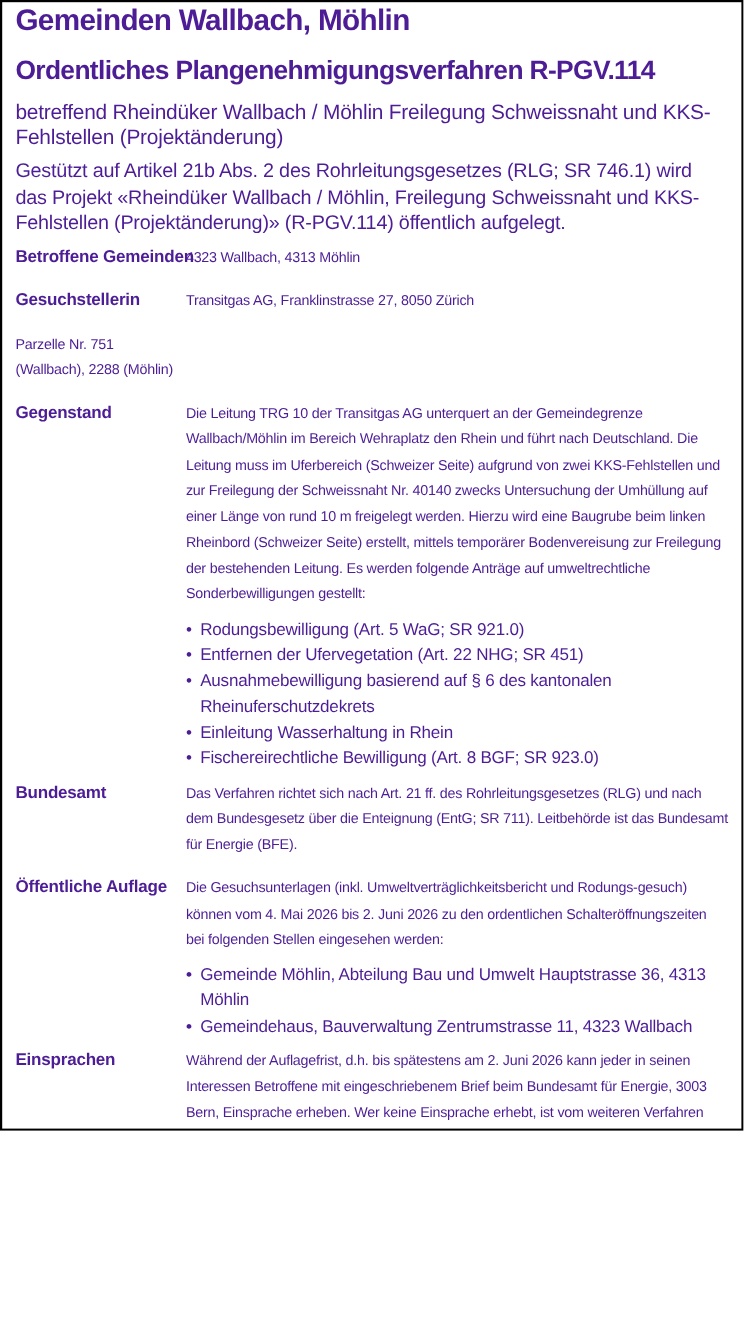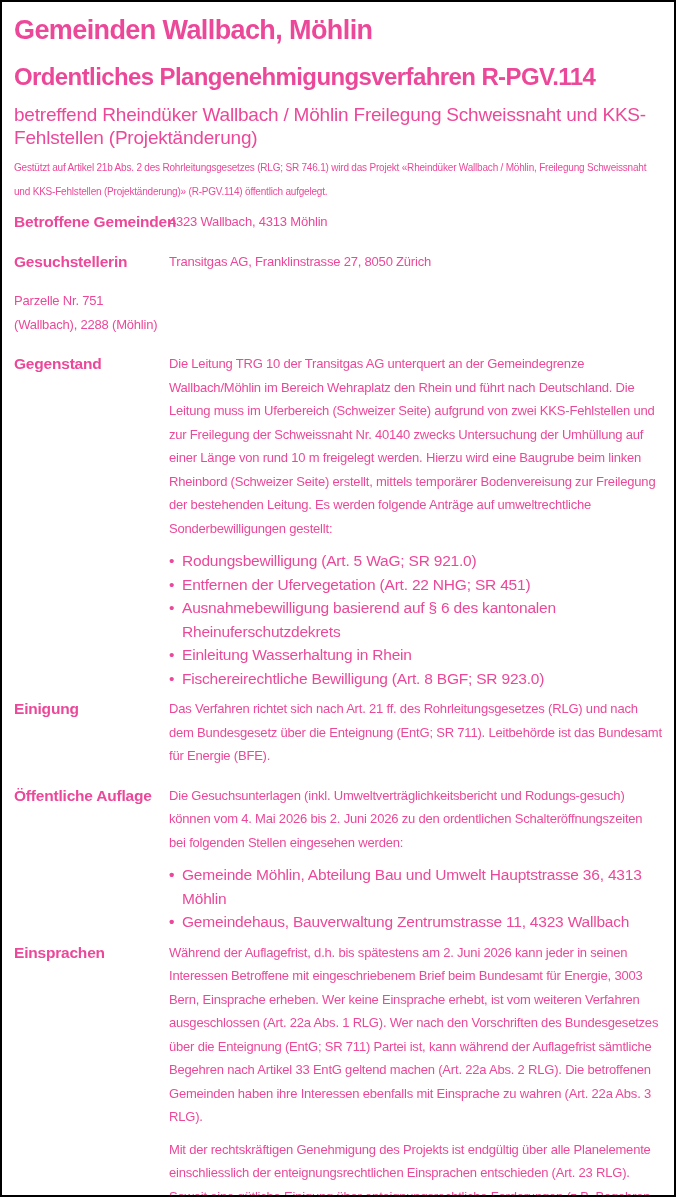--- a/index.html
+++ b/index.html
@@ -1,23 +1,23 @@
 <!DOCTYPE html>
 <html lang="de"><head>
 <meta charset="utf-8">
 <style>
   html, body { margin: 0; padding: 0; background: #ffffff; }
   .page {
     width: 676px;
-    height: 1197px;
+    height: 1028px;
     box-sizing: border-box;
     border: 2px solid #000000;
-    padding: 12px 12px 8px 12px;
+    padding: 0 12px 8px 12px;
     background: #ffffff;
-    color: #ec4899;
+    color: #4c1d95;
     font-family: "Liberation Sans", sans-serif;
     letter-spacing: -0.2px;
     overflow: hidden;
   }
   .title {
     font-size: 27px;
     font-weight: bold;
     letter-spacing: -0.6px;
     margin: 2px 0 18px 0;
     line-height: 1.1;
@@ -28,21 +28,21 @@
     letter-spacing: -0.6px;
     margin: 0 0 13px 0;
     line-height: 1.1;
   }
   .subject {
     font-size: 19px;
     line-height: 23px;
     margin: 0 0 7px 0;
   }
   .intro {
-    font-size: 10px;
+    font-size: 18px;
     line-height: 23.5px;
     margin: 0 0 6px 0;
   }
   .row {
     display: grid;
     grid-template-columns: 155px 1fr;
     margin-top: 7px;
   }
   .row .label {
     font-weight: bold;
@@ -114,21 +114,21 @@
           <ul>
             <li><span>Rodungsbewilligung (Art. 5 WaG; SR 921.0)</span></li>
             <li><span>Entfernen der Ufervegetation (Art. 22 NHG; SR 451)</span></li>
             <li><span>Ausnahmebewilligung basierend auf § 6 des kantonalen Rheinuferschutzdekrets</span></li>
             <li><span>Einleitung Wasserhaltung in Rhein</span></li>
             <li><span>Fischereirechtliche Bewilligung (Art. 8 BGF; SR 923.0)</span></li>
           </ul>
         </div>
       </div>
       <div class="row">
-        <div class="label">Einigung</div>
+        <div class="label">Bundesamt</div>
         <div class="content">
           <p class="cpar"><span>Das Verfahren richtet sich nach Art. 21 ff. des Rohrleitungsgesetzes (RLG) und nach dem Bundesgesetz über die Enteignung (EntG; SR 711). Leitbehörde ist das Bundesamt für Energie (BFE).</span></p>
         </div>
       </div>
       <div class="row">
         <div class="label">Öffentliche Auflage</div>
         <div class="content">
           <p class="cpar"><span>Die Gesuchsunterlagen (inkl. Umweltverträglichkeitsbericht und Rodungs-gesuch) können vom </span><b>4. Mai 2026 bis 2. Juni 2026</b><span> zu den ordentlichen Schalteröffnungszeiten bei folgenden Stellen eingesehen werden:</span></p>
           <ul>
             <li class="li-bold"><b>Gemeinde Möhlin, Abteilung Bau und Umwelt Hauptstrasse 36, 4313 Möhlin</b></li>

